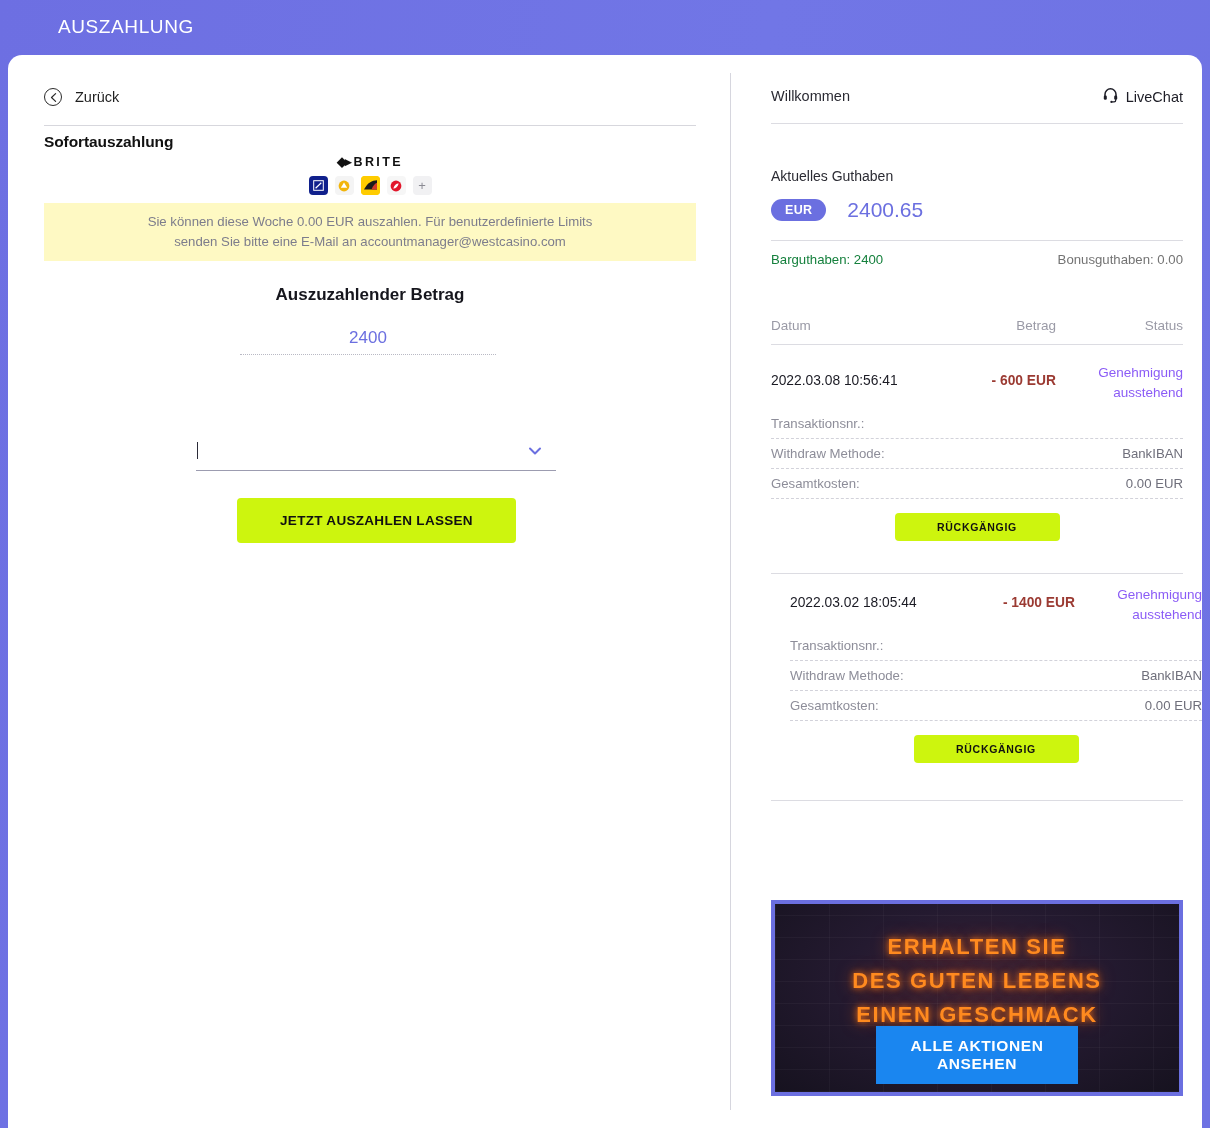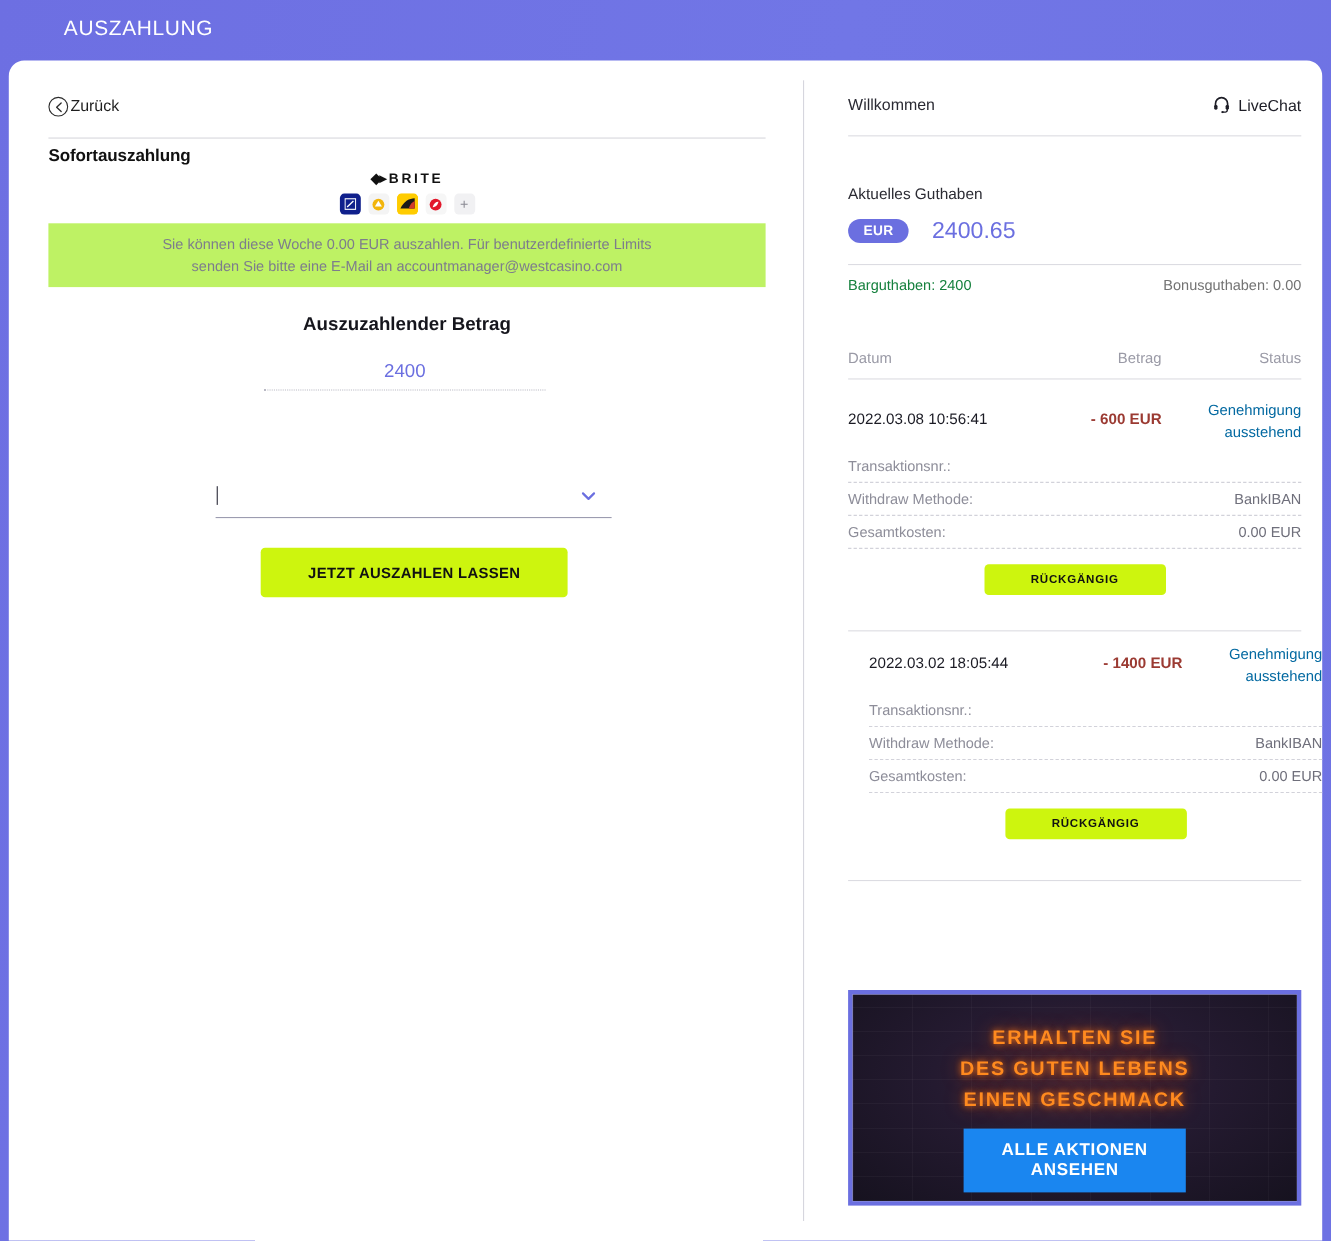--- a/index.html
+++ b/index.html
@@ -39,21 +39,21 @@
     position: absolute; left: 722px; top: 18px;
     width: 1px; height: 1037px; background: #d6d6de;
   }
   .col-right {
     position: absolute; left: 745px; top: 0; width: 440px; height: 1073px;
   }
 
   
   .back-row {
     position: absolute; left: 36px; top: 33px;
-    display: flex; align-items: center; gap: 2px; cursor: pointer;
+    display: flex; align-items: center; gap: 13px; cursor: pointer;
   }
   .circle-arrow {
     width: 18px; height: 18px; border: 1.3px solid #2b2b2b; border-radius: 50%;
     display: flex; align-items: center; justify-content: center;
   }
   .circle-arrow svg { display:block; }
   .back-label { font-size: 14.5px; color: #1f1f1f; }
 
   .hrule-top {
     position: absolute; left: 36px; top: 70px; width: 652px; height: 1px;
@@ -83,21 +83,21 @@
   }
   .ico-db   { background: #10208c; }
   .ico-comz { background: #f4f4f4; }
   .ico-post { background: #ffcc00; }
   .ico-spk  { background: #f6f6f6; }
   .ico-plus { background: #f1f1f3; color: #8a8a93; font-size: 13px; line-height: 1; }
 
   
   .notice {
     position: absolute; left: 36px; top: 148px; width: 652px; height: 58px;
-    background: #bef264; display: flex; align-items: center; justify-content: center;
+    background: #fef9c3; display: flex; align-items: center; justify-content: center;
     text-align: center; padding: 0 30px;
   }
   .notice-text { font-size: 13.2px; color: #7d7d8c; line-height: 1.55; }
 
   
   .amount-label {
     position: absolute; left: 36px; top: 230px; width: 652px; text-align: center;
     font-size: 17px; font-weight: 700; color: #16161d;
   }
   .amount-input-wrap {
@@ -173,21 +173,21 @@
   .txn-main { position: relative; height: 52px; }
   .txn-date {
     position: absolute; left: 0; top: 16px; font-size: 13.8px; color: #1b1b24;
   }
   .txn-amount {
     position: absolute; left: 165px; width: 120px; text-align: right; top: 16px;
     font-size: 13.8px; font-weight: 700; color: #9b3a32;
   }
   .txn-status {
     position: absolute; right: 0; top: 6px; width: 110px; text-align: right;
-    font-size: 13.5px; color: #0369a1; line-height: 1.5;
+    font-size: 13.5px; color: #8b5cf6; line-height: 1.5;
   }
   .kv {
     position: relative; height: 30px; border-bottom: 1px dashed #d2d2da;
     display: flex; align-items: center;
   }
   .kv.first { border-bottom: 1px dashed #d2d2da; }
   .kv-k { font-size: 13.2px; color: #8d8d99; }
   .kv-v { margin-left: auto; font-size: 13.2px; color: #6f6f7b; }
   .undo {
     display: block; margin: 14px auto 0; width: 165px; height: 28px;
@@ -202,21 +202,21 @@
     border: 4px solid #6b6fe0; cursor: pointer; overflow: hidden;
     background:
       repeating-linear-gradient(0deg, rgba(255,255,255,0.035) 0 1px, transparent 1px 22px),
       repeating-linear-gradient(90deg, rgba(255,255,255,0.03) 0 1px, transparent 1px 54px),
       radial-gradient(ellipse at 50% 40%, #3a2335 0%, #241a30 45%, #16121f 100%);
   }
   .promo-lines {
     position: absolute; left: 0; top: 26px; width: 100%; text-align: center;
   }
   .promo-line {
-    font-size: 18px; font-weight: 700; letter-spacing: 1.6px; color: #ff8a1f;
+    font-size: 22px; font-weight: 700; letter-spacing: 1.6px; color: #ff8a1f;
     line-height: 1.55;
     text-shadow: 0 0 6px rgba(255,120,20,0.95), 0 0 16px rgba(255,90,10,0.6);
   }
   .promo-btn {
     position: absolute; left: 50%; transform: translateX(-50%); top: 122px;
     background: #1a86f0; color: #ffffff; border: none; cursor: pointer;
     font-family: "Liberation Sans", sans-serif;
     padding: 11px 26px; font-size: 15.5px; font-weight: 700; letter-spacing: 0.6px;
   }
 </style>

